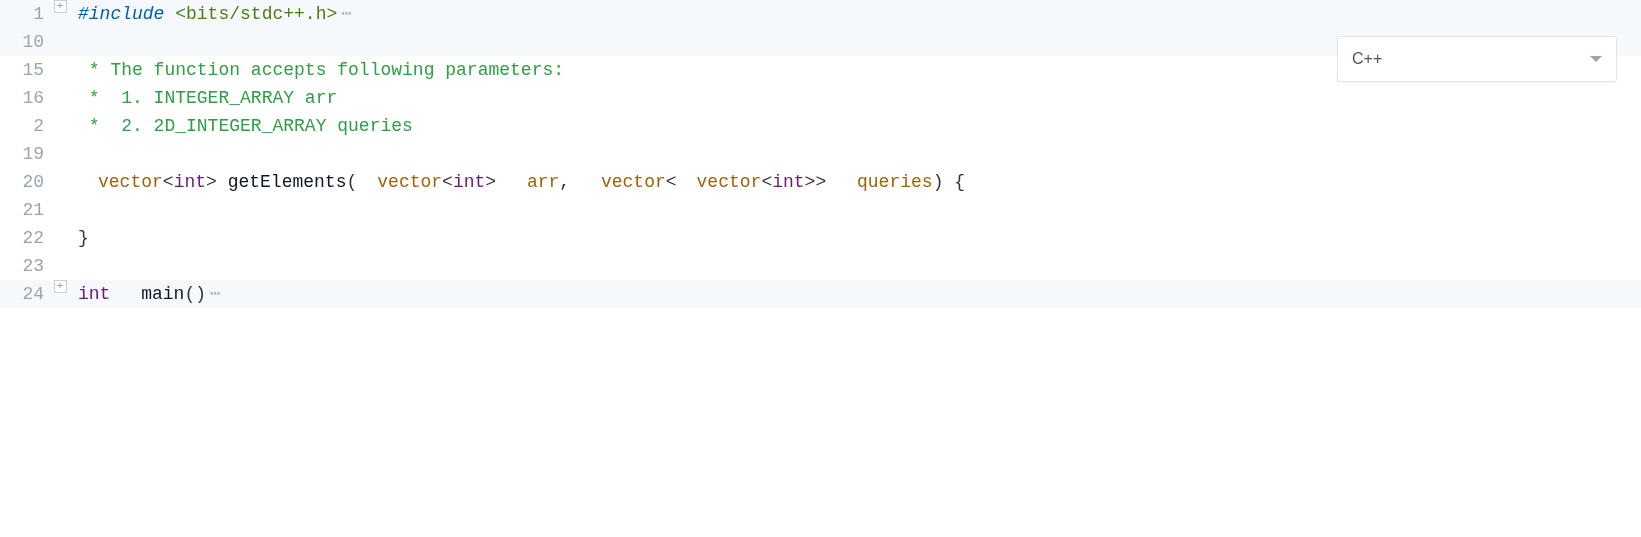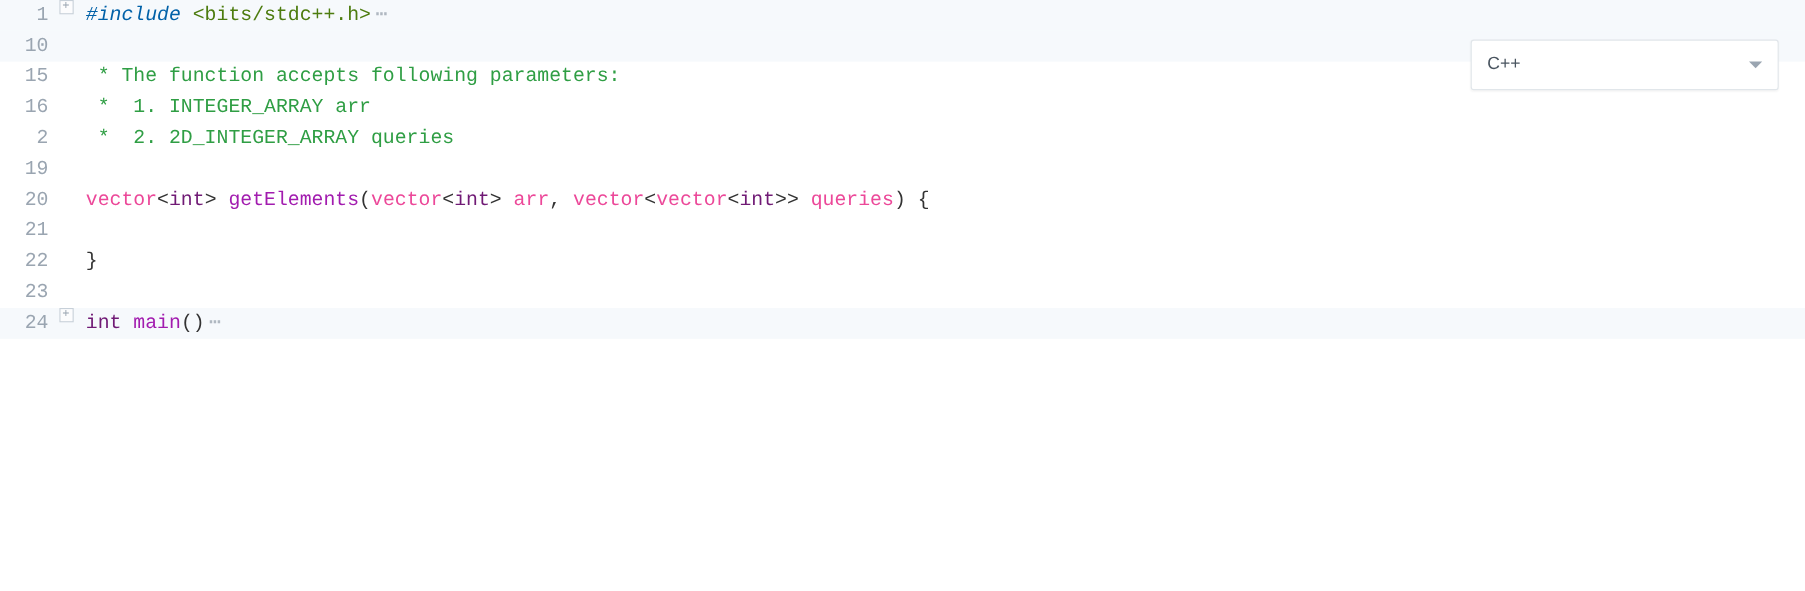--- a/index.html
+++ b/index.html
@@ -57,23 +57,23 @@
     font-family: inherit;
   }
   .code {
     flex: 1 1 auto;
     padding-left: 8px;
   }
   .tok-pp      { color: #0061a8; font-style: italic; }
   .tok-str     { color: #4d7c0f; }
   .tok-comment { color: #2f9e44; }
   .tok-type    { color: #701a75; }
-  .tok-ident   { color: #ec4899; }
+  .tok-ident   { color: #a16207; margin-left: 20px; }
   .tok-punct   { color: #333; }
-  .tok-fn      { color: #a21caf; }
+  .tok-fn      { color: #0f172a; }
   .ellipsis {
     color: #b0b8c1;
     letter-spacing: 1px;
     padding-left: 4px;
   }
 
   .lang-selector {
     position: absolute;
     top: 36px;
     right: 24px;

